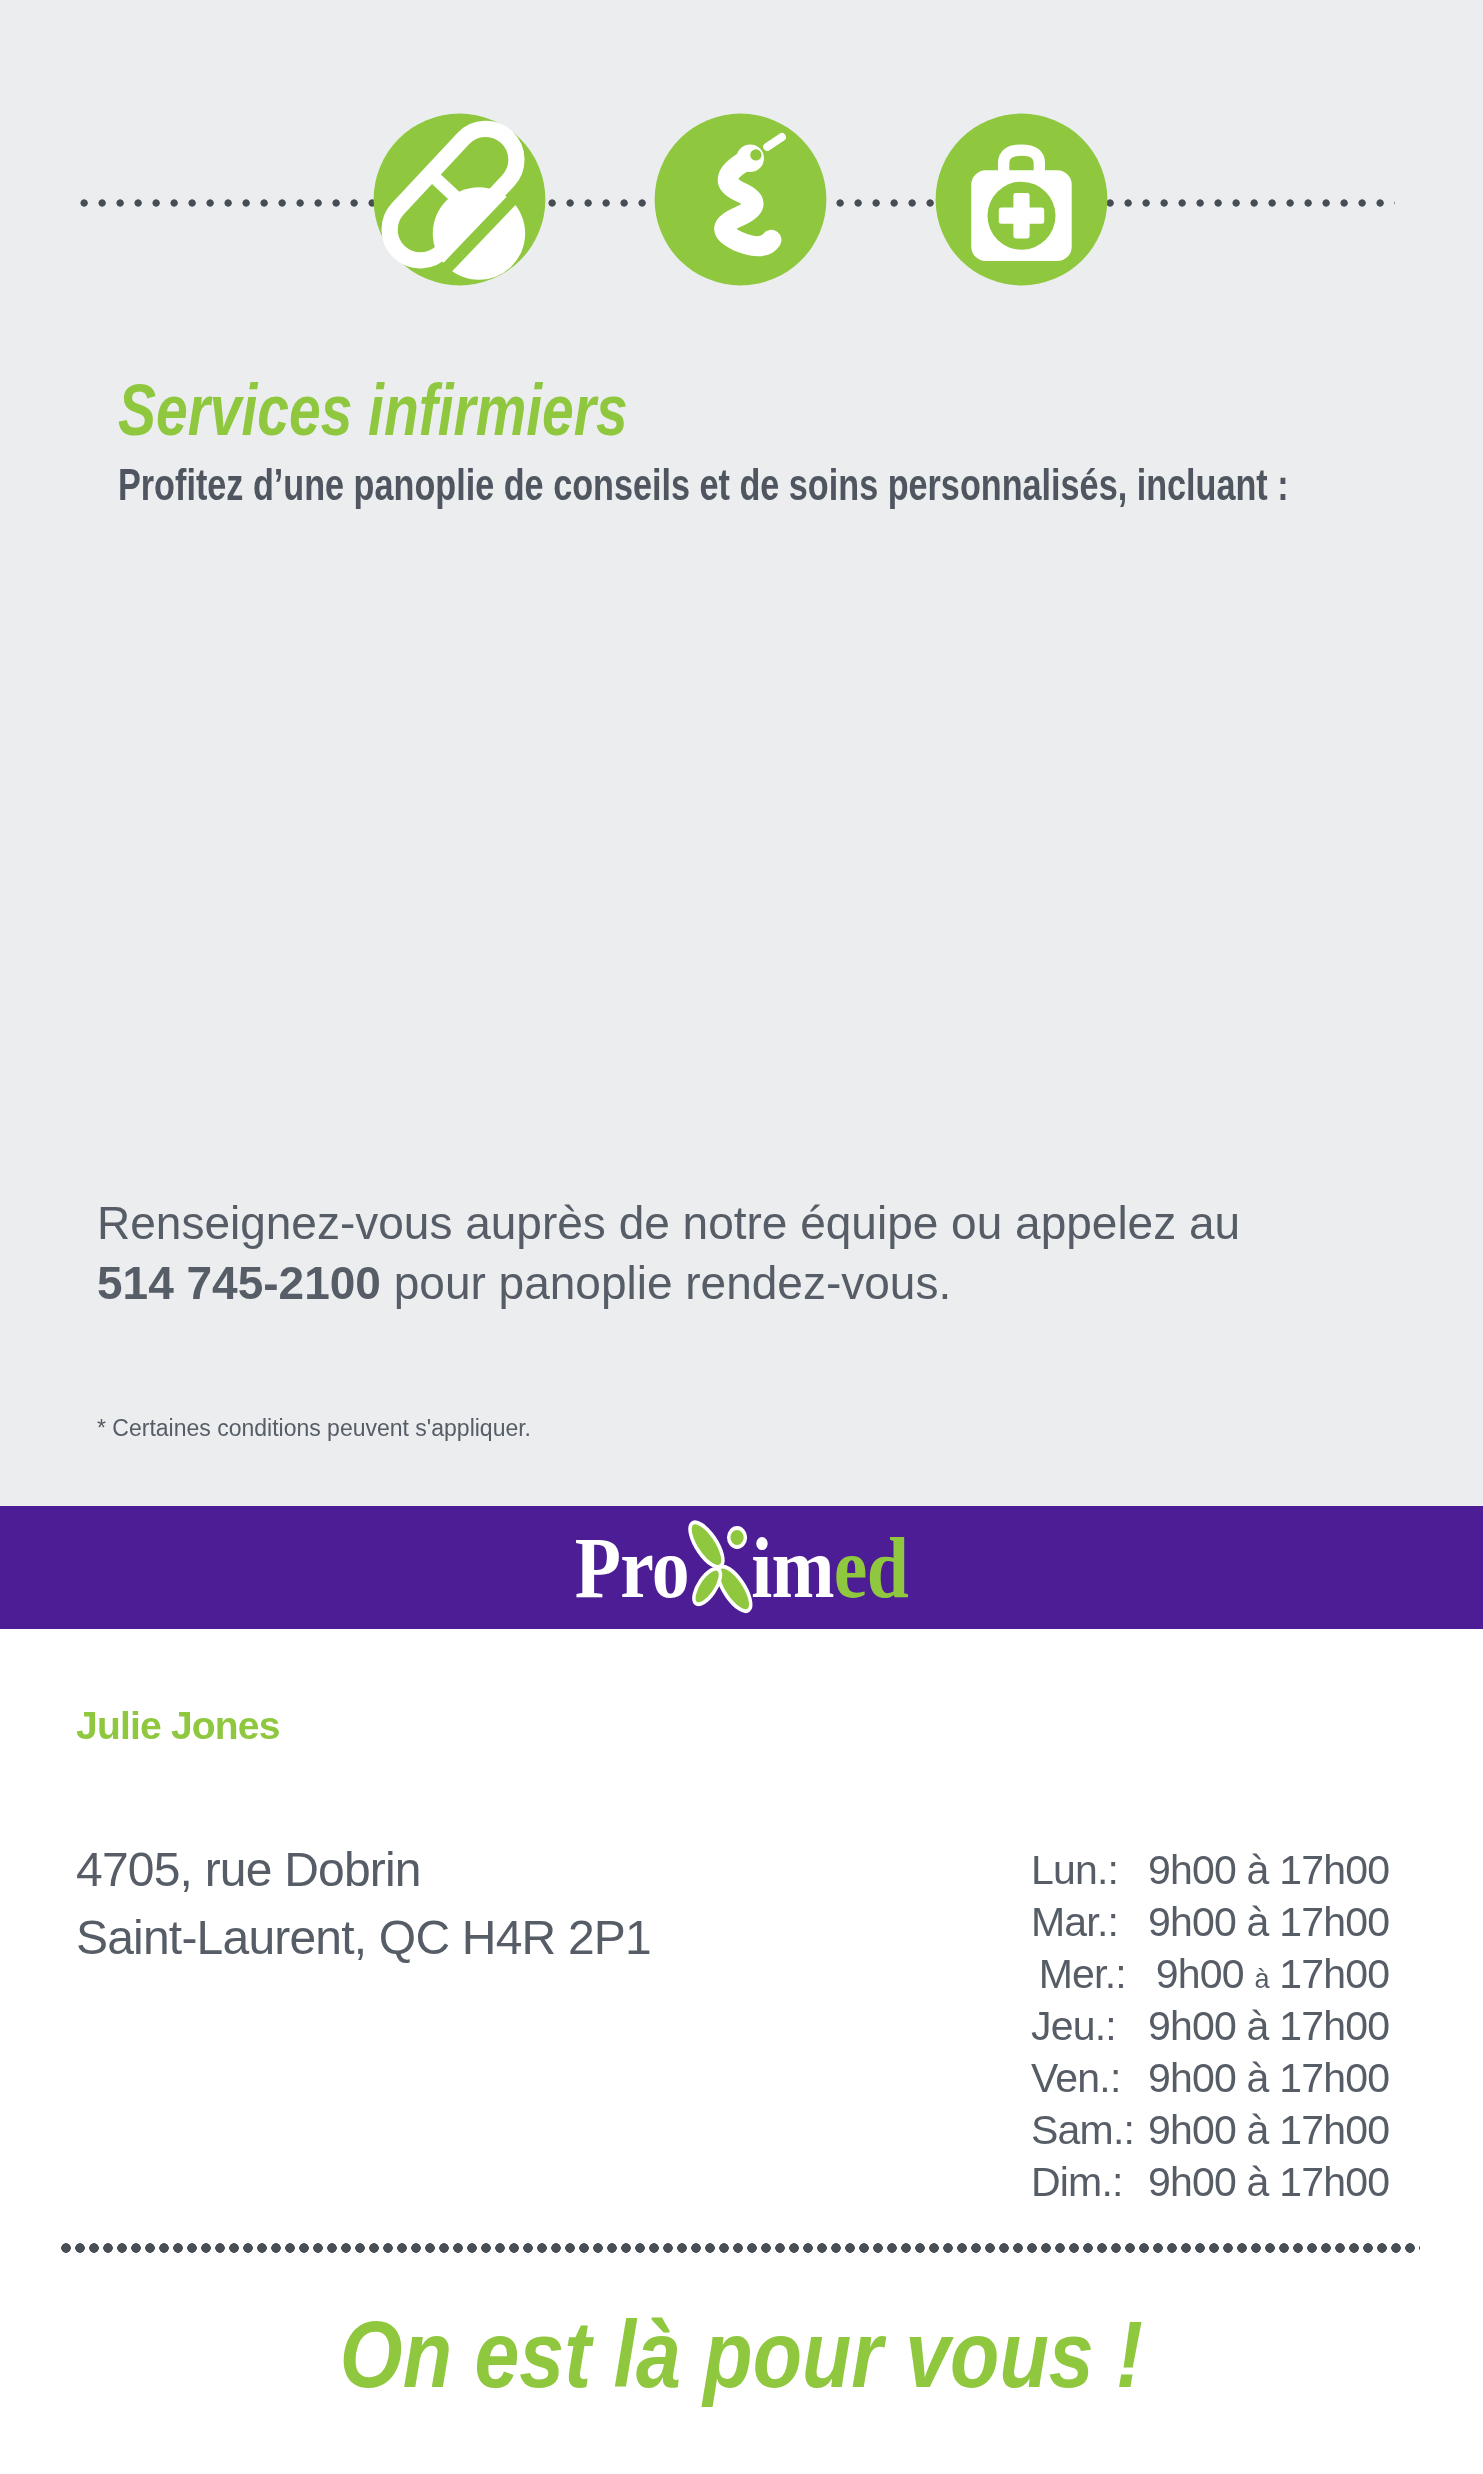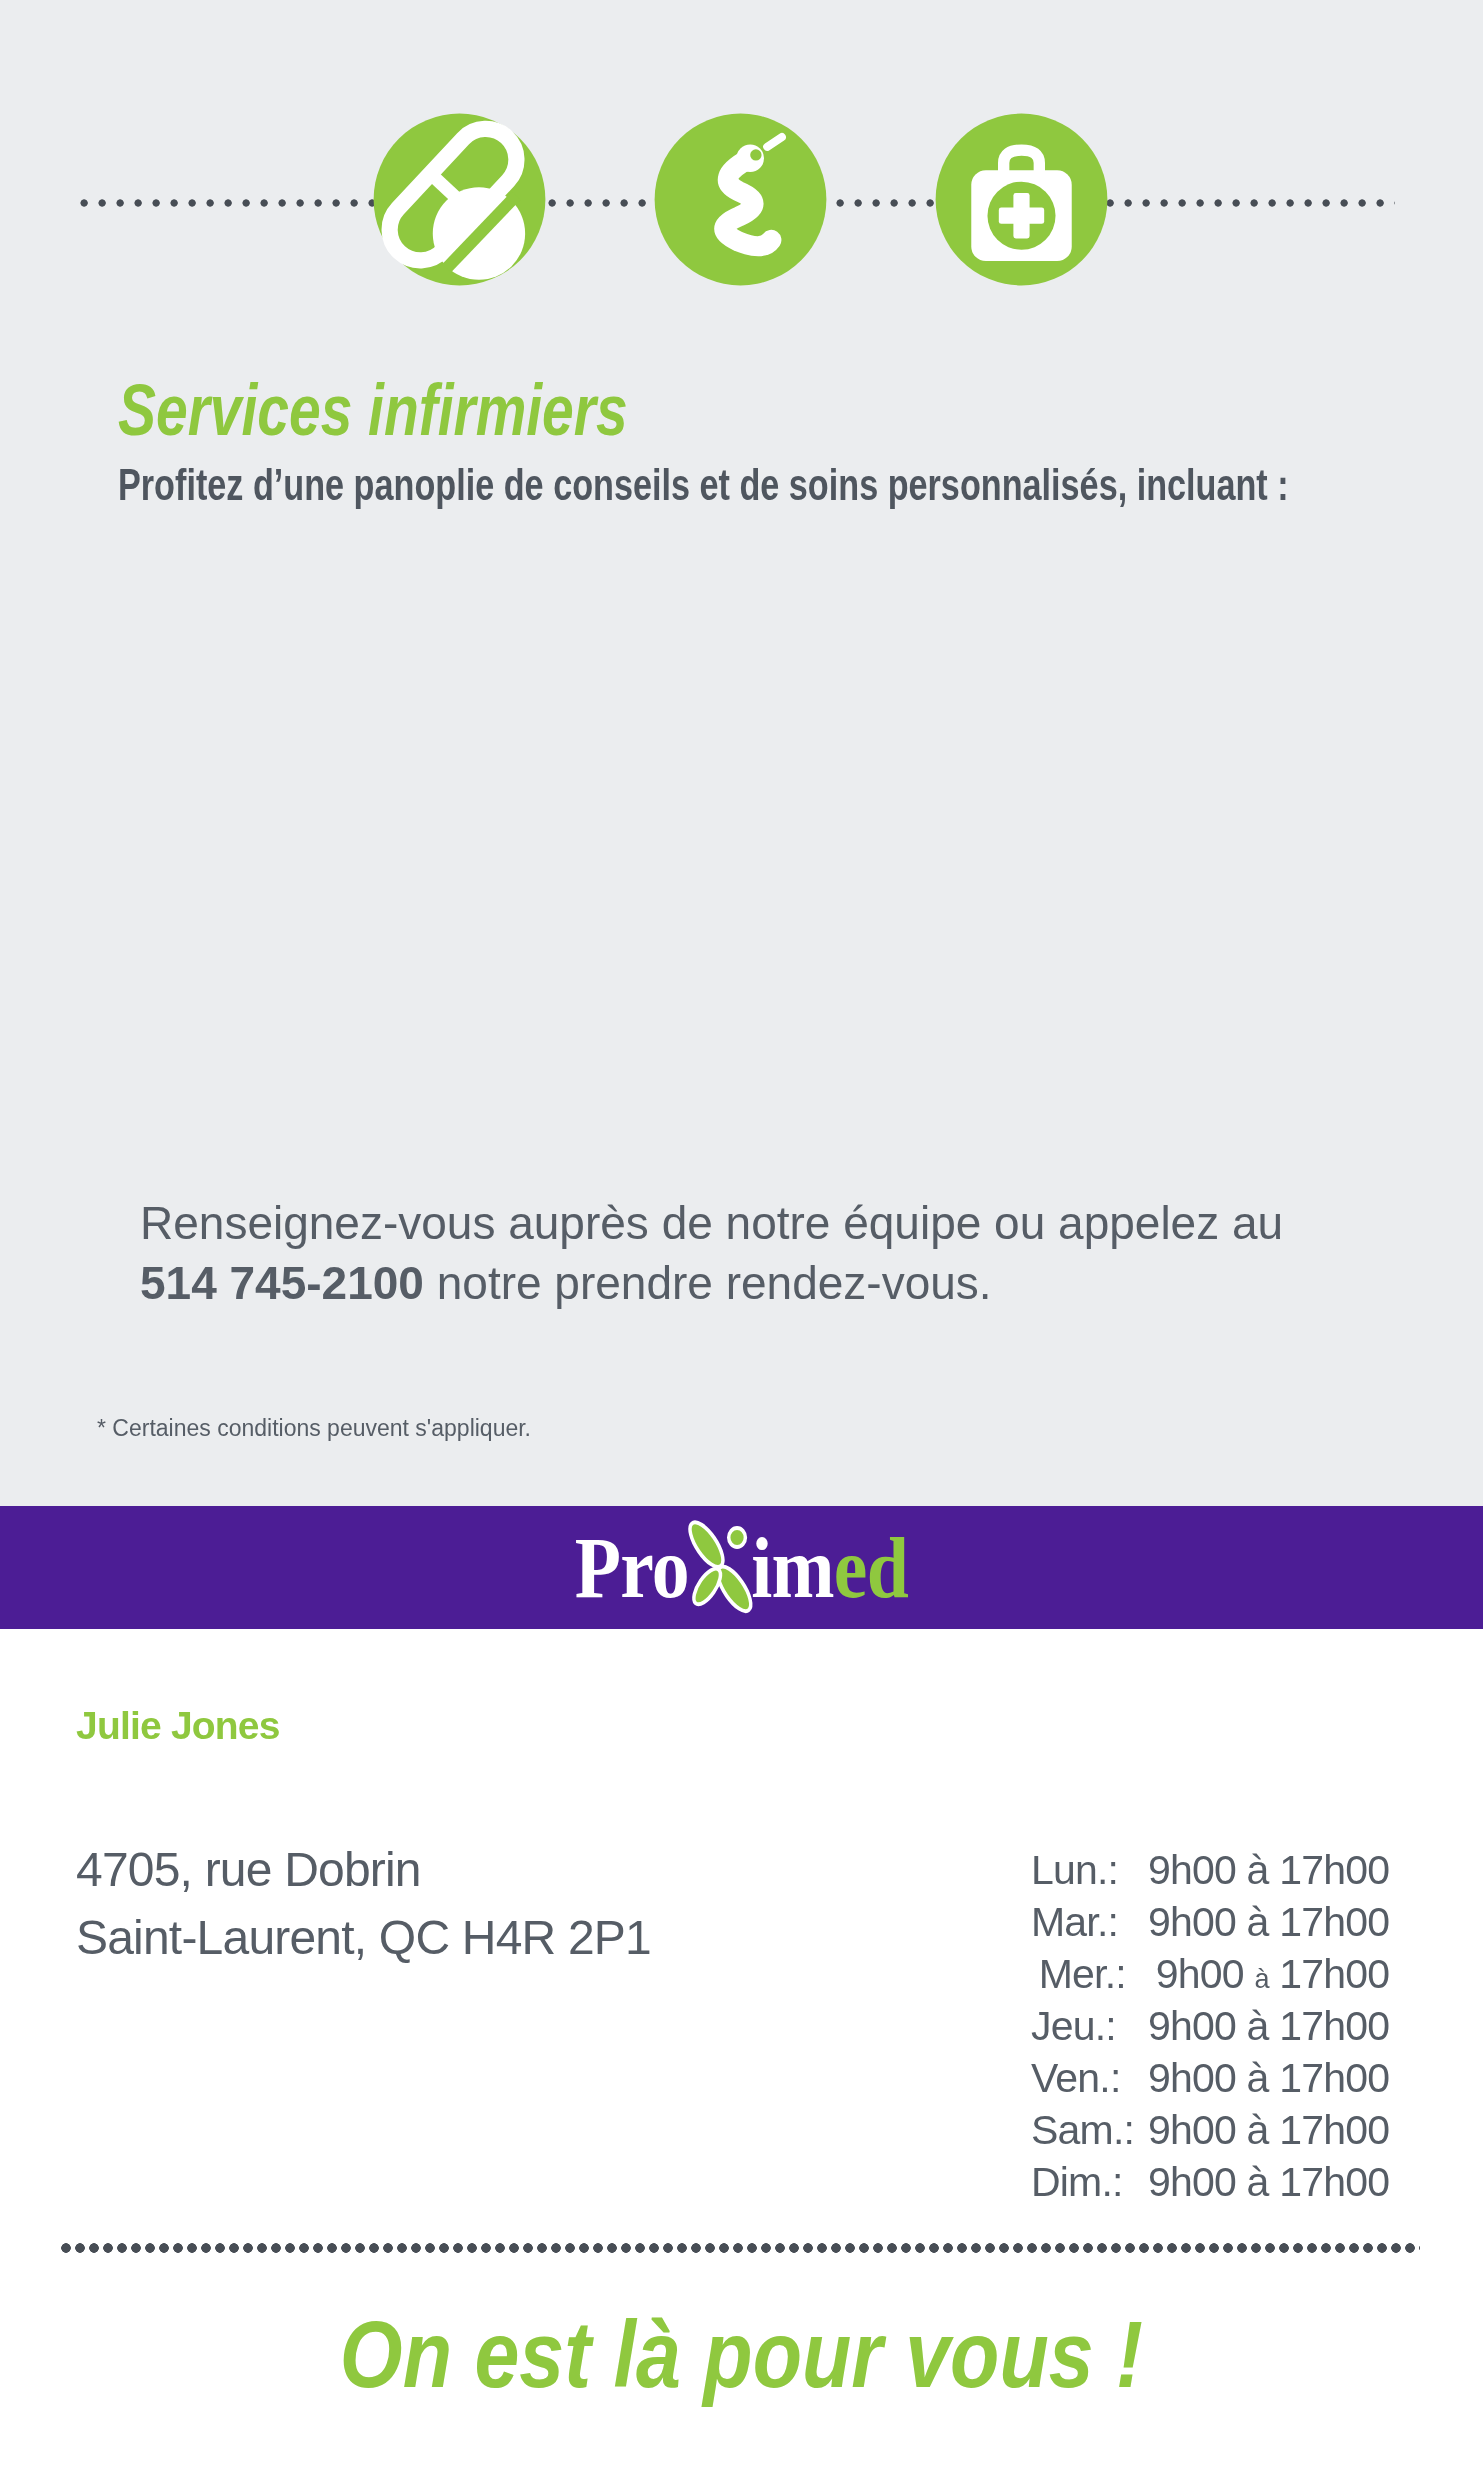--- a/index.html
+++ b/index.html
@@ -27,21 +27,21 @@
 
   
   .condense{display:inline-block;transform-origin:left center;}
   .title{position:absolute;left:118px;top:324px;font-size:73px;line-height:1;
          font-weight:bold;font-style:italic;color:#8fc83f;white-space:nowrap;}
   .title .condense{transform:scaleX(.78);}
   .subtitle{position:absolute;left:118px;top:423px;font-size:45px;line-height:1.1;
             font-weight:bold;color:#4f565f;white-space:nowrap;}
   .subtitle .condense{transform:scaleX(.76);}
   .contact{position:absolute;left:97px;top:1147px;width:1339px;
-           font-size:46px;line-height:60px;color:#565d66;margin-left:43px;}
+           font-size:46px;line-height:60px;color:#565d66;}
   .contact b{font-weight:bold;}
   .footnote{position:absolute;left:97px;top:1415px;font-size:23px;color:#565d66;}
 
   
   .logo{display:inline-flex;align-items:center;transform:scaleX(.88);transform-origin:center center;
         font-family:"Liberation Serif",serif;font-weight:bold;font-size:86px;line-height:1;
         letter-spacing:-0.8px;white-space:nowrap;}
   .logo .w{color:#ffffff;}
   .logo .g{color:#8fc83f;}
   .logo svg{display:block;width:79px;height:112px;margin:-11.6px -5px 0 -3.3px;}
@@ -119,21 +119,21 @@
       <rect x="98" y="100" width="20" height="56" rx="3" fill="#ffffff"></rect>
     </svg>
   </div>
 
   <h1 class="title"><span class="condense">Services infirmiers</span></h1>
   <h2 class="subtitle"><span class="condense">Profitez d’une panoplie de conseils et de soins personnalisés, incluant :</span></h2>
 
   <p class="contact">
     <span>Renseignez-vous auprès de notre équipe ou appelez au</span><br>
     <b>514 745-2100</b>
-    <span>notre prendre rendez-vous.</span>
+    <span>pour panoplie rendez-vous.</span>
   </p>
 
   <div class="footnote">* Certaines conditions peuvent s'appliquer.</div>
 
   <div class="owner">Julie Jones</div>
 
   <div class="address">
     <div>4705, rue Dobrin</div>
     <div>Saint-Laurent, QC H4R 2P1</div>
   </div>

